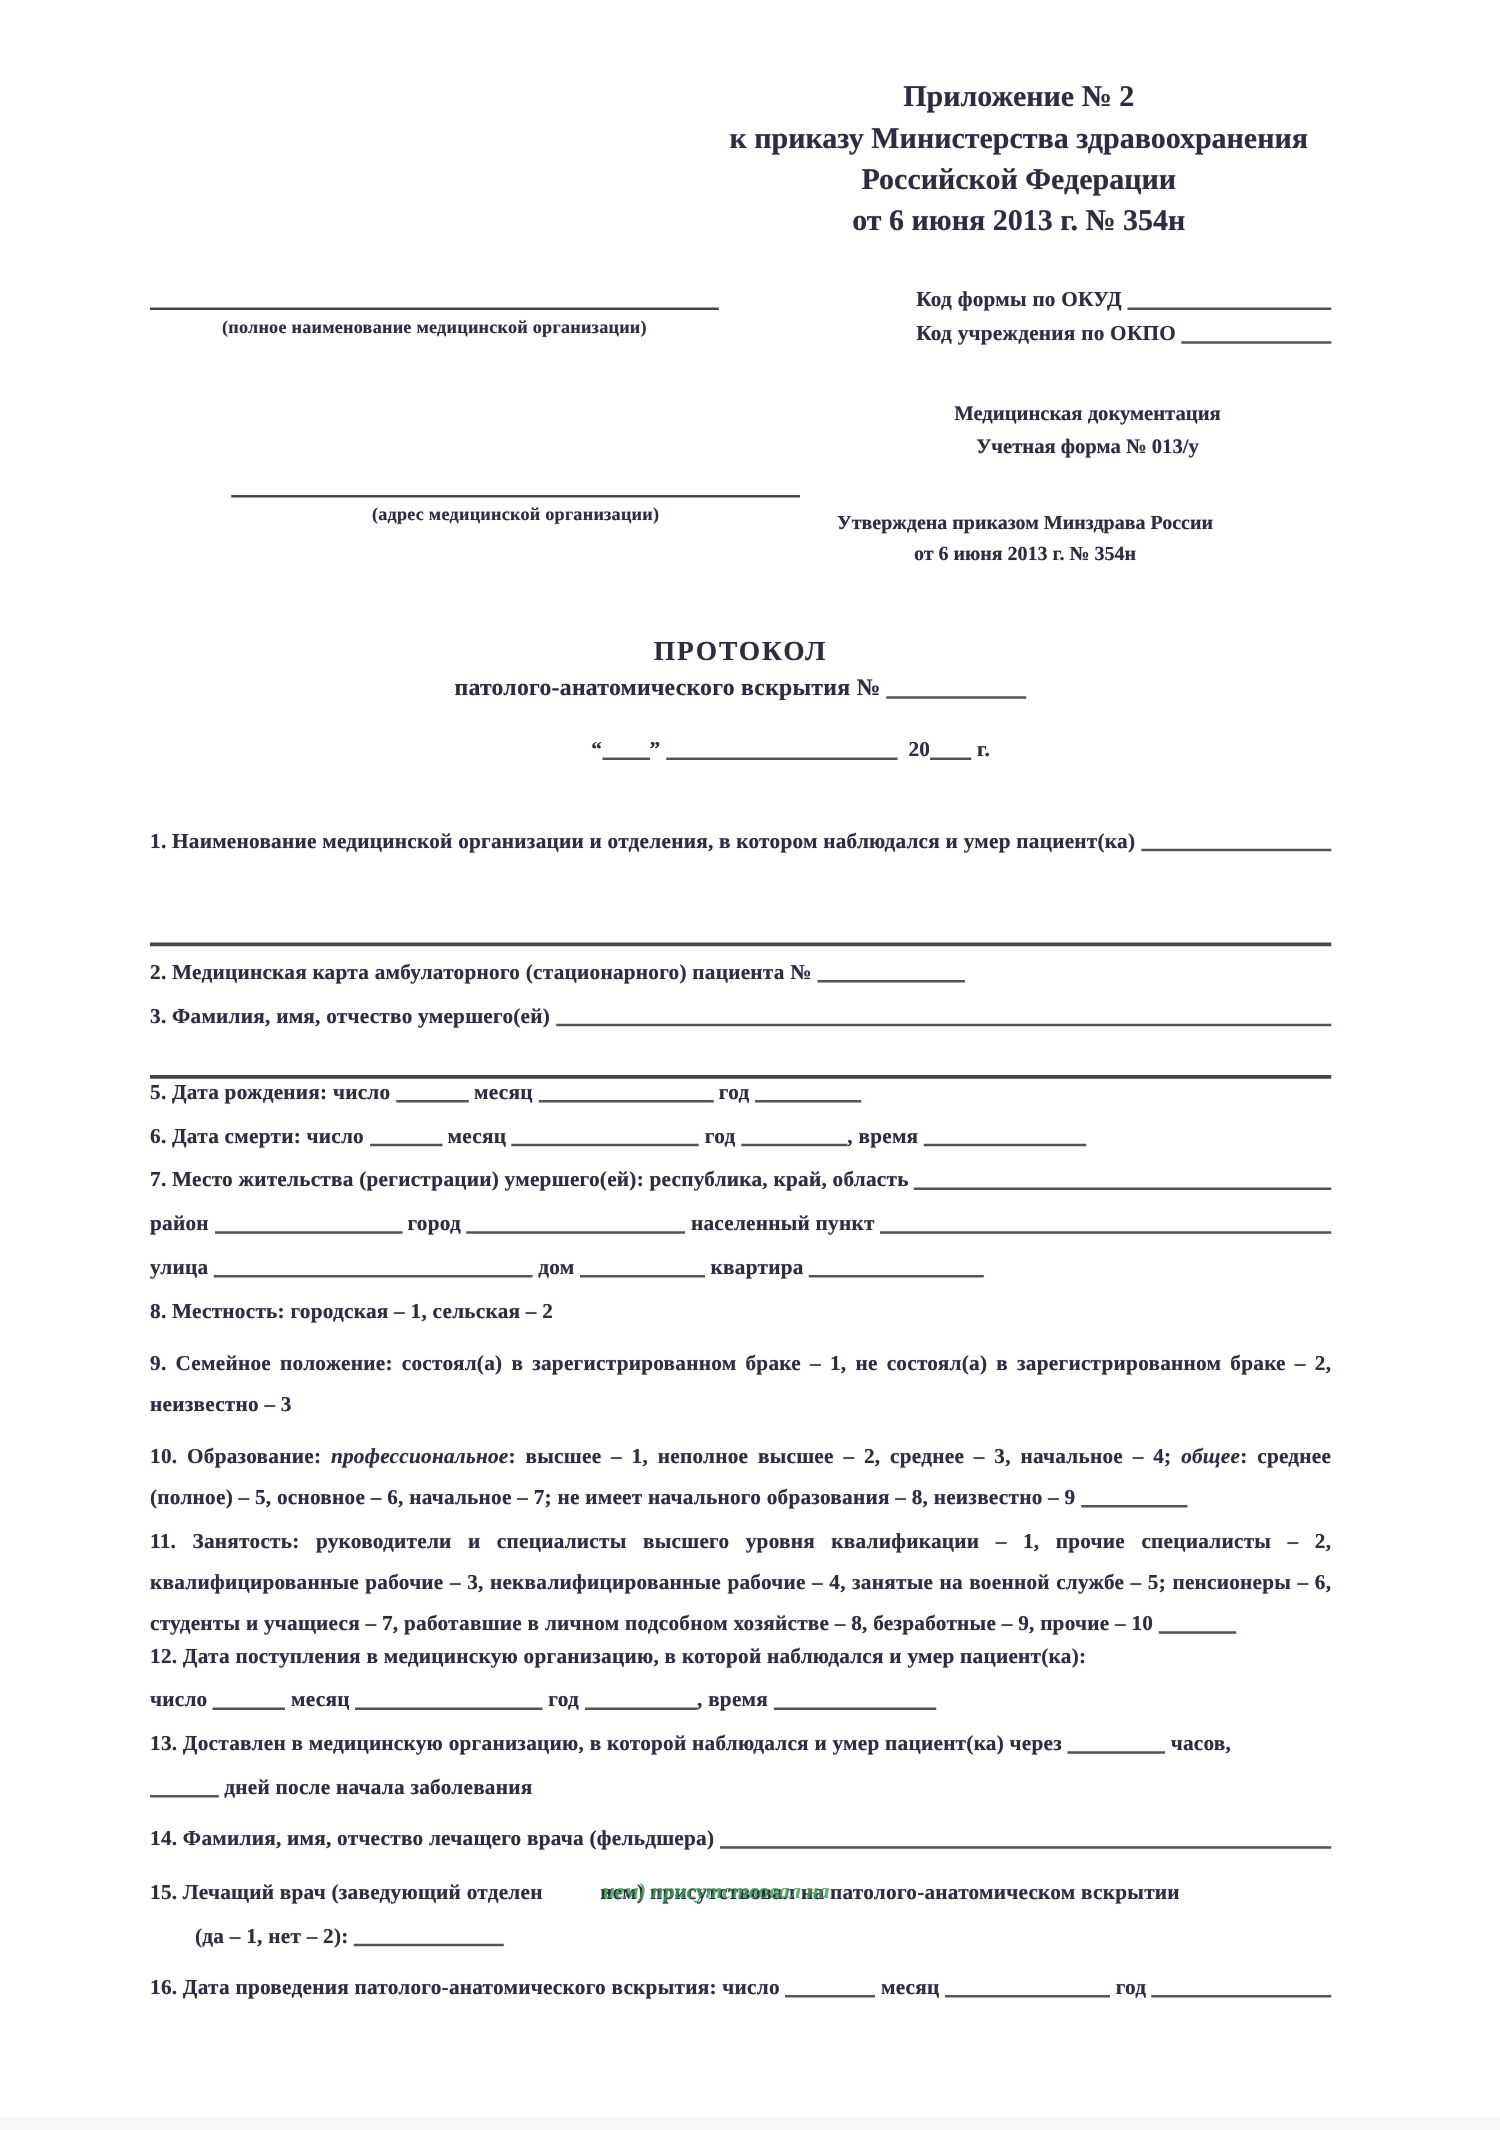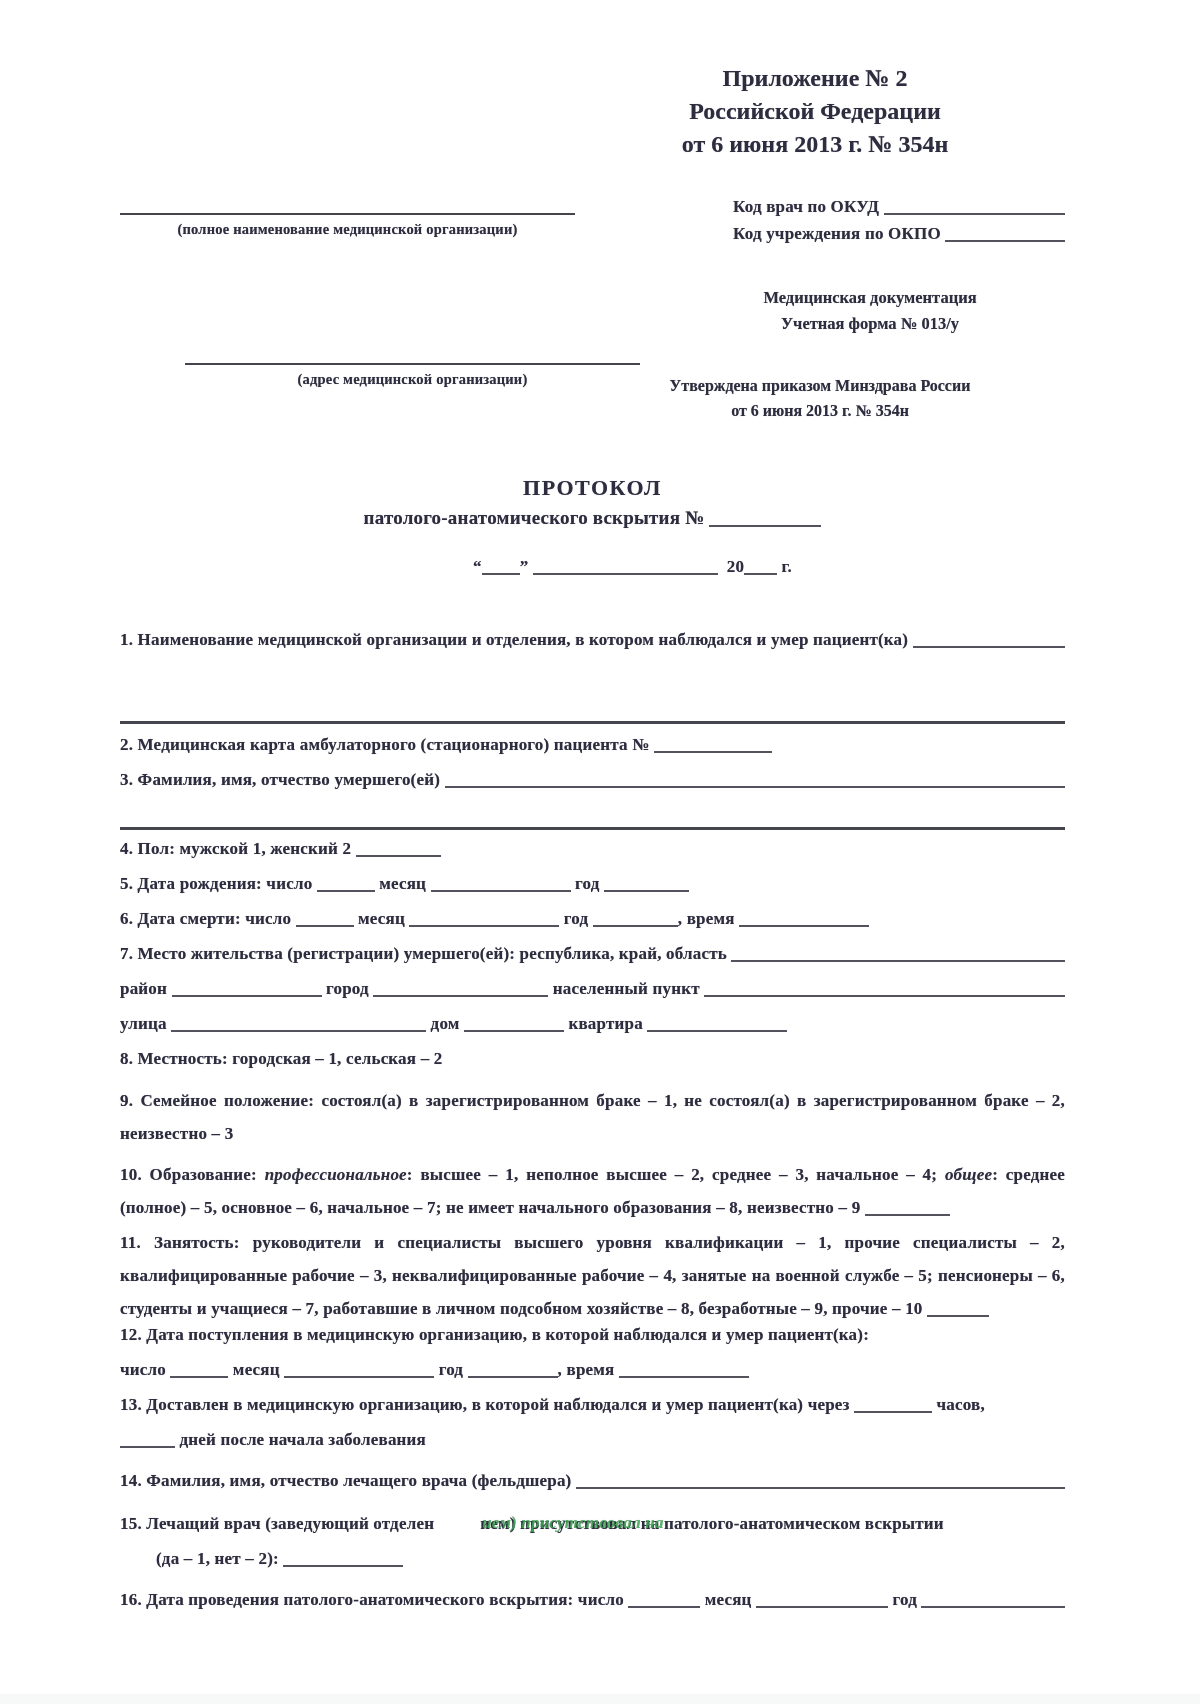--- a/index.html
+++ b/index.html
@@ -41,32 +41,33 @@
   .ind{padding-left:36px;}
   .bstrip{position:absolute;left:0;right:0;bottom:0;height:10px;background:#f7f8f8;}
 </style>
 </head>
 <body>
 
 <div class="sheet">
 
   <div class="appendix">
     <div>Приложение № 2</div>
+    <div>к приказу Министерства здравоохранения</div>
     <div>Российской Федерации</div>
     <div>от 6 июня 2013 г. № 354н</div>
   </div>
 
   <div class="r1">
     <div class="orgblock">
       <div class="uline"></div>
       <div class="caption">(полное наименование медицинской организации)</div>
     </div>
     <div class="codes">
       <div class="fl">
-          <span class="t">Код врач по ОКУД </span>
+          <span class="t">Код формы по ОКУД </span>
           <span class="blank fill"></span>
         </div>
       <div class="fl">
           <span class="t">Код учреждения по ОКПО </span>
           <span class="blank fill"></span>
         </div>
     </div>
   </div>
 
   <div class="meddoc">
@@ -115,24 +116,20 @@
         <span class="t">2. Медицинская карта амбулаторного (стационарного) пациента № </span>
         <span class="blank" style="width: 118px;"></span>
       </div>
     <div class="fl">
         <span class="t">3. Фамилия, имя, отчество умершего(ей) </span>
         <span class="blank fill"></span>
       </div>
     <div class="fl rule mt16">
         <span class="blank fill"></span>
       </div>
-    <div class="fl mt8">
-        <span class="t">4. Пол: мужской 1, женский 2 </span>
-        <span class="blank" style="width: 85px;"></span>
-      </div>
     <div class="fl">
         <span class="t">5. Дата рождения: число </span>
         <span class="blank" style="width: 58px;"></span>
         <span class="t"> месяц </span>
         <span class="blank" style="width: 140px;"></span>
         <span class="t"> год </span>
         <span class="blank" style="width: 85px;"></span>
       </div>
     <div class="fl">
         <span class="t">6. Дата смерти: число </span>

